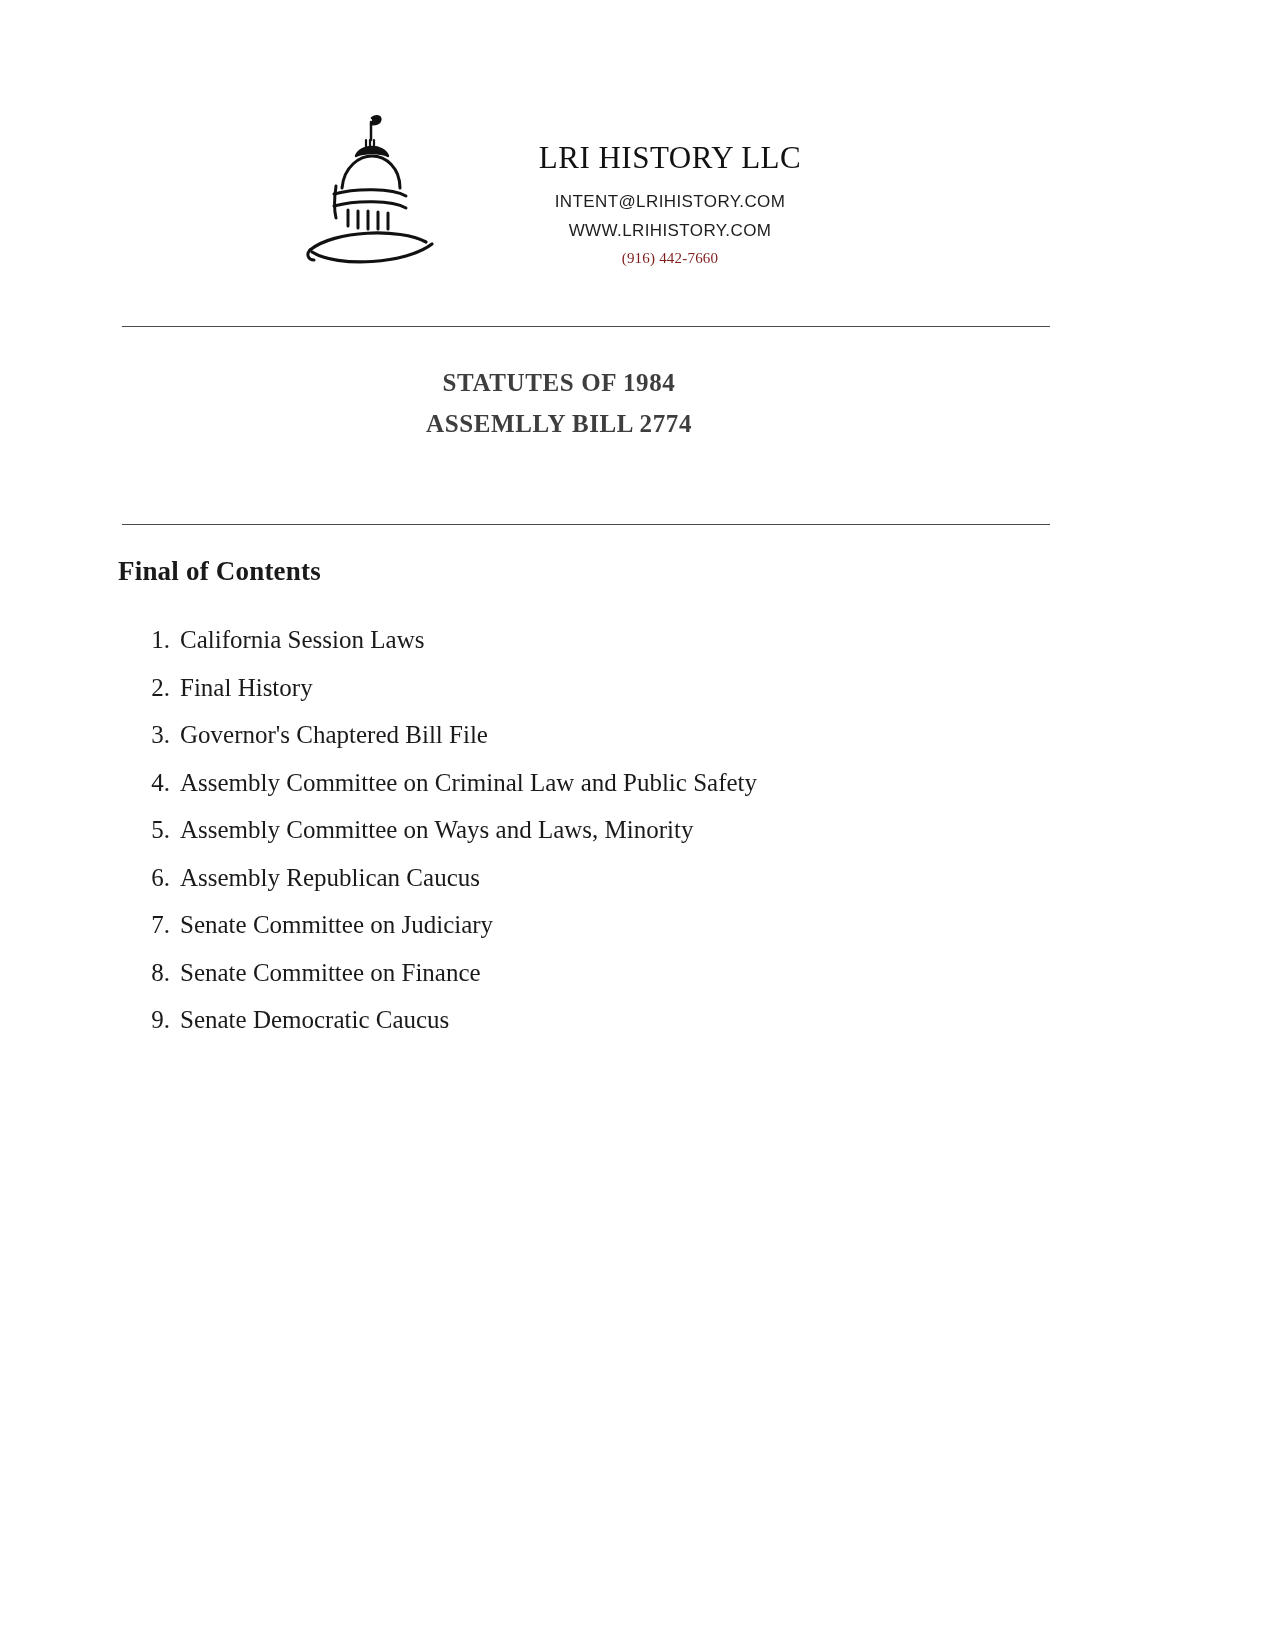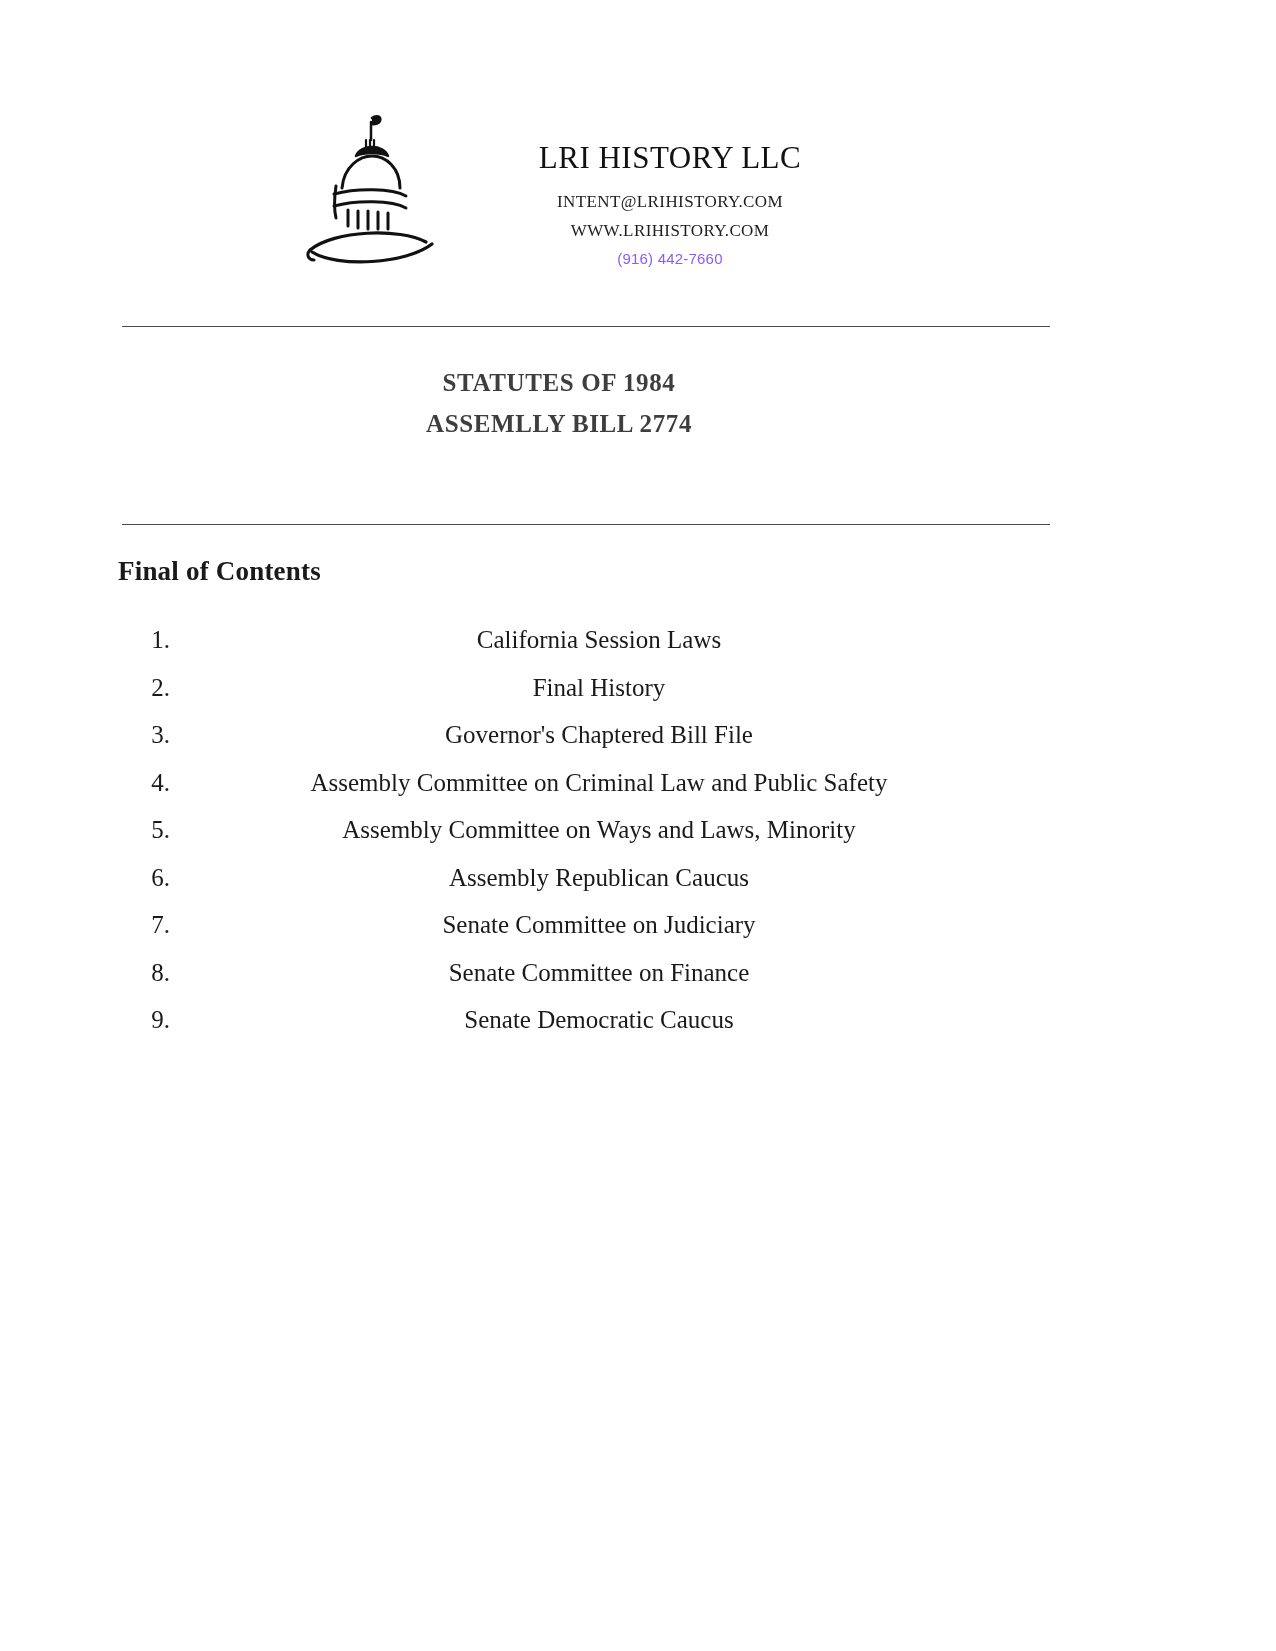--- a/index.html
+++ b/index.html
@@ -49,32 +49,32 @@
   .org-name {
     font-family: "Liberation Serif", serif;
     font-size: 31px;
     letter-spacing: 0.5px;
     color: #121212;
     margin-bottom: 16px;
     white-space: nowrap;
   }
 
   .org-line {
-    font-family: Liberation Serif, serif;
+    font-family: Liberation Sans, sans-serif;
     font-size: 17px;
     letter-spacing: 0.4px;
     color: #1d1d1d;
     margin-bottom: 9px;
   }
 
   .org-phone {
-    font-family: Liberation Sans, sans-serif;
+    font-family: Liberation Serif, serif;
     font-size: 15px;
     letter-spacing: 0.2px;
-    color: #8b5cf6;
+    color: #7f1d1d;
   }
 
   
   .rule {
     position: absolute;
     left: 122px;
     width: 928px;
     border-top: 1px solid #4a4a4a;
     height: 0;
   }
@@ -127,21 +127,20 @@
   .toc-num {
     width: 62px;
     flex: 0 0 62px;
     text-align: right;
     padding-right: 10px;
     box-sizing: border-box;
   }
 
   .toc-label {
     flex: 1 1 auto;
-    text-align: center;
   }
 </style>
 </head>
 <body>
 
 <div class="page">
 
   <div class="letterhead">
 
     <div class="logo">

